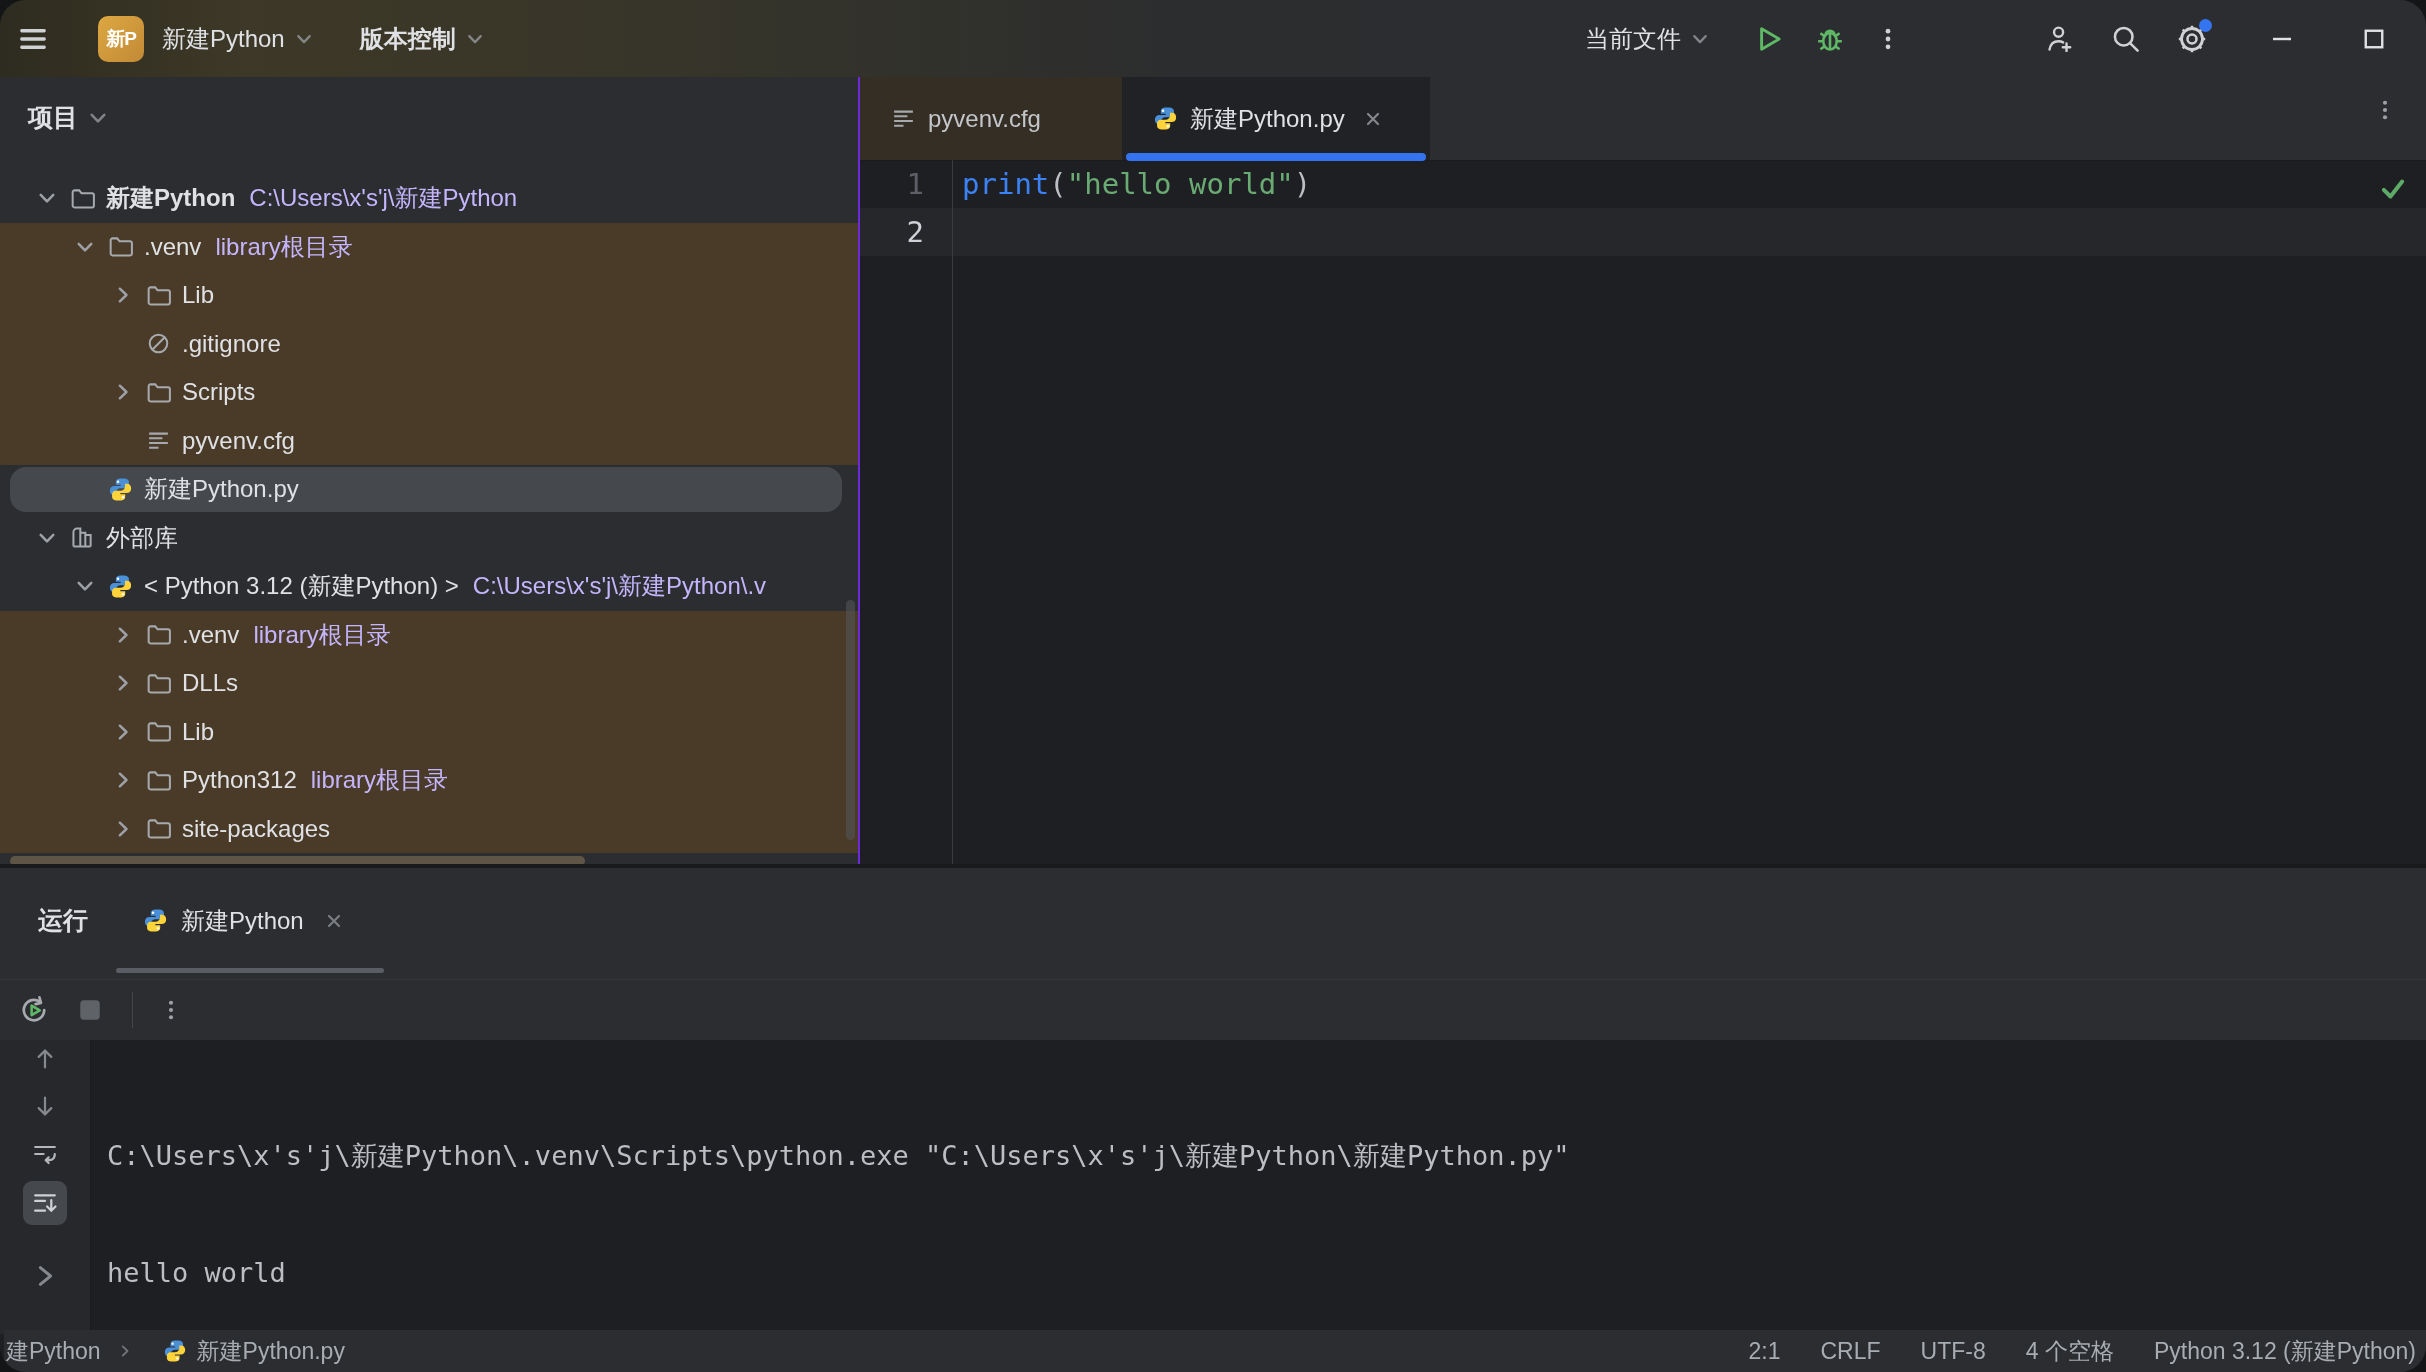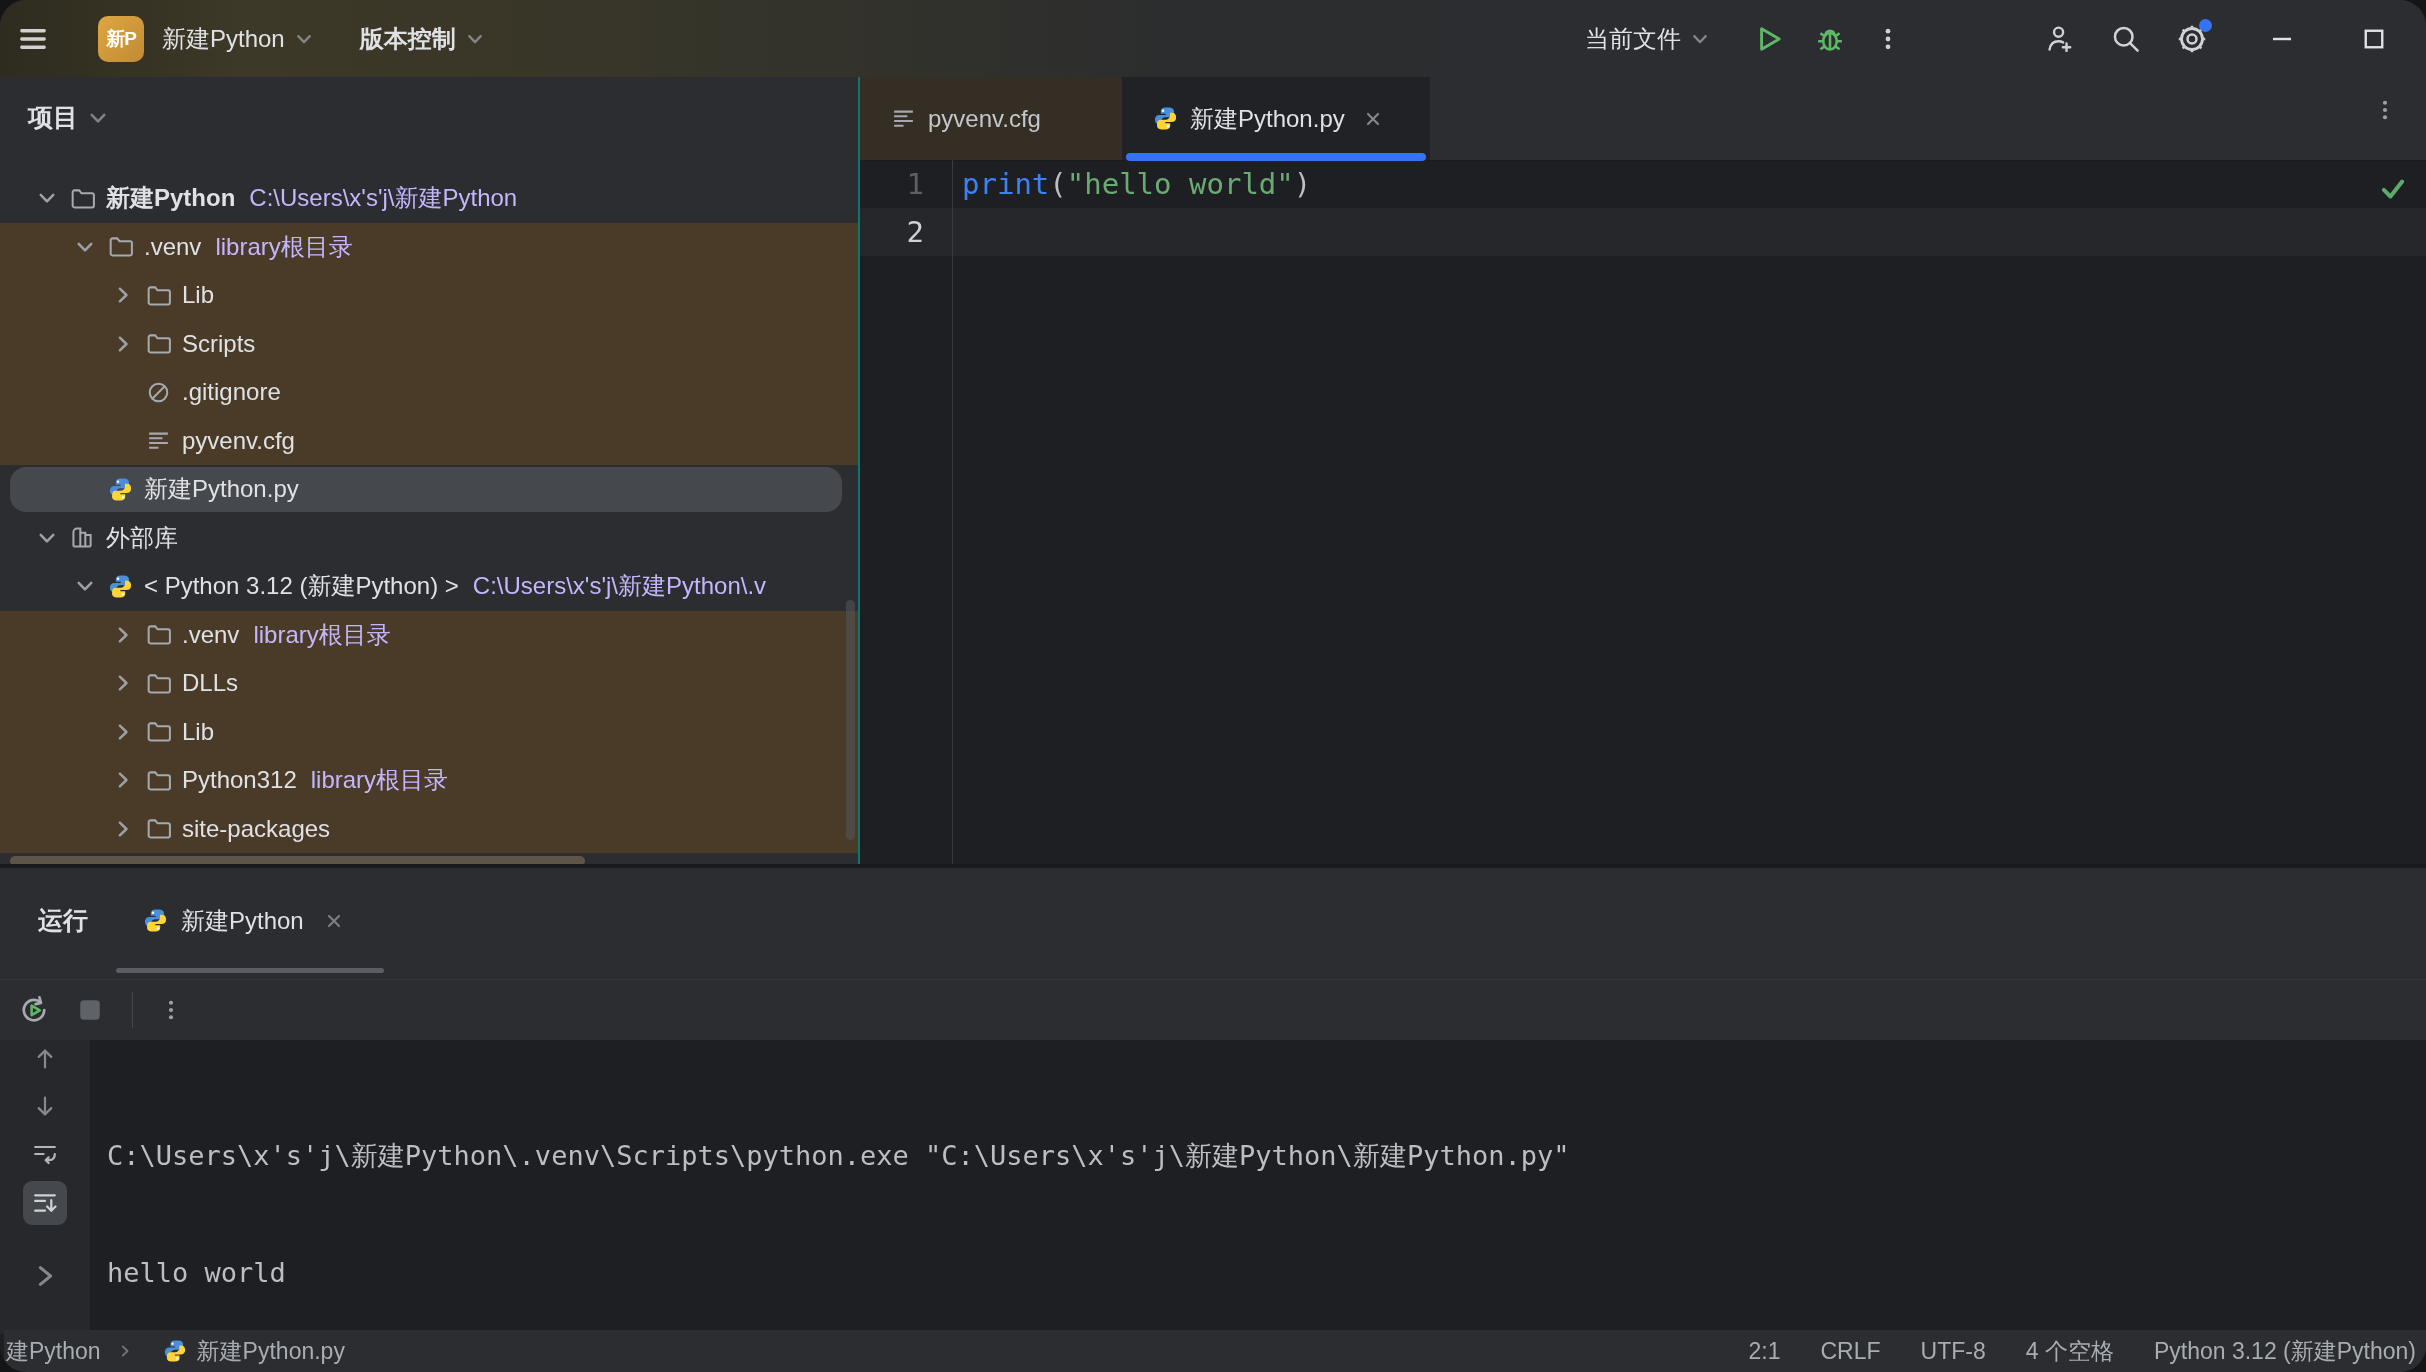--- a/index.html
+++ b/index.html
@@ -11,21 +11,21 @@
     background:linear-gradient(90deg,#2e2c20 0%,#3d3827 10%,#383629 25%,#2c2d2e 48%,#2b2d30 60%,#2b2d30 100%);
     border-bottom:1px solid #1e1f22;display:flex;align-items:center;}
   .tb-left{display:flex;align-items:center;margin-left:16px;}
   .tb-right{display:flex;align-items:center;margin-left:auto;margin-right:30px;}
   .tb-item{display:flex;align-items:center;font-size:24px;color:#dfe1e5;cursor:default;margin-left:24px;}
   .badge{width:46px;height:46px;border-radius:10px;background:linear-gradient(135deg,#dda742,#c28a35);
     color:#fff;font-size:19px;font-weight:bold;display:flex;align-items:center;justify-content:center;
     margin-left:48px;letter-spacing:-1px;}
   .chev-sm{margin-left:9px;opacity:.75;}
   
-  .project-panel{position:absolute;left:0;top:77px;width:858px;height:787px;background:#2b2d30;border-right:2px solid #0f766e;}
+  .project-panel{position:absolute;left:0;top:77px;width:858px;height:787px;background:#2b2d30;border-right:2px solid #6d28d9;}
   .pp-header{position:absolute;left:28px;top:24px;display:flex;align-items:center;font-size:25px;font-weight:bold;}
   .tree{position:absolute;left:0;top:97px;right:0;}
   .row{position:relative;height:48.5px;display:flex;align-items:center;font-size:24px;white-space:nowrap;overflow:hidden;}
   .row.brown{background:#4a3b29;}
   .lvl1{padding-left:34px;} .lvl2{padding-left:72px;} .lvl3{padding-left:110px;}
   .tw{width:26px;height:26px;margin-right:9px;flex:none;display:flex;align-items:center;justify-content:center;}
   .ic{width:26px;height:26px;margin-right:11px;flex:none;display:flex;align-items:center;justify-content:center;}
   .nm{color:#dfe1e5;} .nm.b{font-weight:bold;}
   .hint{color:#c4b5fd;margin-left:14px;}
   .pill{position:absolute;left:10px;right:16px;top:2px;bottom:2px;background:#45484d;border-radius:16px;}
@@ -223,42 +223,42 @@
           </span>
         <span class="ic">
             <svg width="25" height="25" viewBox="0 0 16 16">
               <path d="M1.7 4c0-.7.5-1.2 1.2-1.2h3l1.5 1.9h6.7c.7 0 1.2.5 1.2 1.2v6.6c0 .7-.5 1.2-1.2 1.2H2.9c-.7 0-1.2-.5-1.2-1.2V4z" fill="none" stroke="#a6a9ae" stroke-width="1.3"></path>
             </svg>
           </span>
         <span class="nm">Lib</span>
       </div>
 
       <div class="row lvl3 brown">
-        <span class="tw">
-            <svg width="22" height="22" viewBox="0 0 14 14">
-              <polyline points="5,3 9.2,7 5,11" fill="none" stroke="#9da0a6" stroke-width="1.6" stroke-linecap="round" stroke-linejoin="round"></polyline>
-            </svg>
-          </span>
-        <span class="ic">
-            <svg width="25" height="25" viewBox="0 0 16 16">
-              <path d="M1.7 4c0-.7.5-1.2 1.2-1.2h3l1.5 1.9h6.7c.7 0 1.2.5 1.2 1.2v6.6c0 .7-.5 1.2-1.2 1.2H2.9c-.7 0-1.2-.5-1.2-1.2V4z" fill="none" stroke="#a6a9ae" stroke-width="1.3"></path>
-            </svg>
-          </span>
-        <span class="nm">Scripts</span>
-      </div>
-
-      <div class="row lvl3 brown">
         <span class="tw"></span>
         <span class="ic">
             <svg width="25" height="25" viewBox="0 0 16 16">
               <circle cx="8" cy="8" r="5.6" fill="none" stroke="#a6a9ae" stroke-width="1.3"></circle>
               <path d="M4.2 11.8l7.6-7.6" stroke="#a6a9ae" stroke-width="1.3"></path>
             </svg>
           </span>
         <span class="nm">.gitignore</span>
+      </div>
+
+      <div class="row lvl3 brown">
+        <span class="tw">
+            <svg width="22" height="22" viewBox="0 0 14 14">
+              <polyline points="5,3 9.2,7 5,11" fill="none" stroke="#9da0a6" stroke-width="1.6" stroke-linecap="round" stroke-linejoin="round"></polyline>
+            </svg>
+          </span>
+        <span class="ic">
+            <svg width="25" height="25" viewBox="0 0 16 16">
+              <path d="M1.7 4c0-.7.5-1.2 1.2-1.2h3l1.5 1.9h6.7c.7 0 1.2.5 1.2 1.2v6.6c0 .7-.5 1.2-1.2 1.2H2.9c-.7 0-1.2-.5-1.2-1.2V4z" fill="none" stroke="#a6a9ae" stroke-width="1.3"></path>
+            </svg>
+          </span>
+        <span class="nm">Scripts</span>
       </div>
 
       <div class="row lvl3 brown">
         <span class="tw"></span>
         <span class="ic">
             <svg width="25" height="25" viewBox="0 0 16 16" stroke="#a6a9ae" stroke-width="1.3">
               <path d="M2 3.6h12M2 6.6h8.5M2 9.6h12M2 12.6h6"></path>
             </svg>
           </span>
         <span class="nm">pyvenv.cfg</span>

